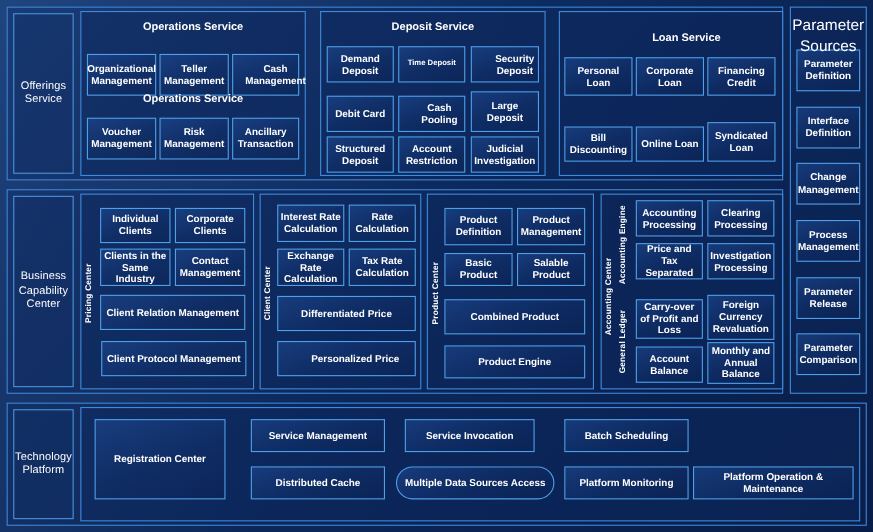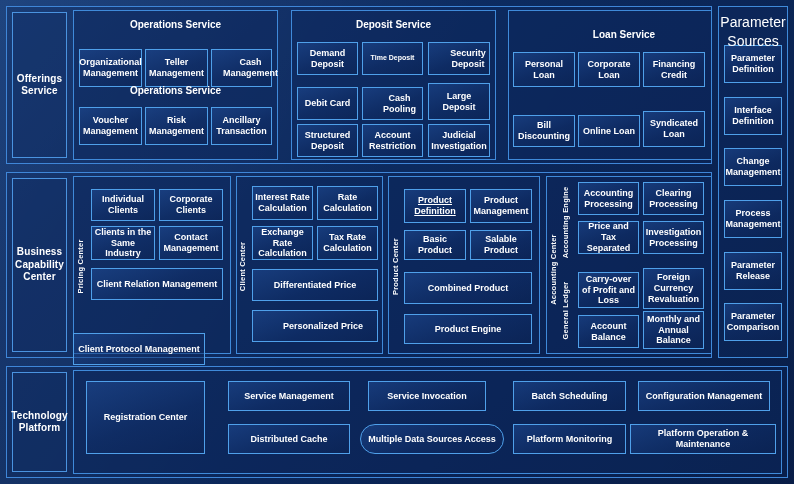--- a/index.html
+++ b/index.html
@@ -44,21 +44,21 @@
   .rail {
     position: absolute;
     border: 1px solid #4a93e0;
     box-sizing: border-box;
     display: flex;
     align-items: center;
     justify-content: center;
     text-align: center;
     color: #ffffff;
     font-size: 10px;
-    font-weight: bold;
+    font-weight: normal;
     line-height: 1.25;
     letter-spacing: .1px;
     background: rgba(16,45,100,0.35);
     z-index: 2;
   }
 
   
   .panel {
     position: absolute;
     border: 1px solid #3f8ada;
@@ -196,38 +196,38 @@
 
   <div class="panel" style="left:73px; top:176px; width:158px; height:178px;"></div>
   <div class="vlabel" style="left:74px; top:236px; width:12px; height:60px;">
     <span>Pricing Center</span>
   </div>
   <div class="box" style="left:91px; top:189px; width:64px; height:32px;">Individual Clients</div>
   <div class="box" style="left:159px; top:189px; width:64px; height:32px;">Corporate Clients</div>
   <div class="box" style="left:91px; top:226px; width:64px; height:34px;">Clients in the Same Industry</div>
   <div class="box" style="left:159px; top:226px; width:64px; height:34px;">Contact Management</div>
   <div class="box" style="left:91px; top:268px; width:132px; height:32px;">Client Relation Management</div>
-  <div class="box" style="left:73px; top:310px; width:132px; height:32px;margin-top:23px;">Client Protocol Management</div>
+  <div class="box" style="left:92px; top:310px; width:132px; height:32px;">Client Protocol Management</div>
 
   <div class="panel" style="left:236px; top:176px; width:147px; height:178px;"></div>
   <div class="vlabel" style="left:237px; top:236px; width:12px; height:60px;">
     <span>Client Center</span>
   </div>
   <div class="box" style="left:252px; top:186px; width:61px; height:34px;">Interest Rate Calculation</div>
   <div class="box" style="left:317px; top:186px; width:61px; height:34px;">Rate Calculation</div>
   <div class="box" style="left:252px; top:226px; width:61px; height:34px;">Exchange Rate Calculation</div>
   <div class="box" style="left:317px; top:226px; width:61px; height:34px;">Tax Rate Calculation</div>
   <div class="box" style="left:252px; top:269px; width:126px; height:32px;">Differentiated Price</div>
   <div class="box" style="left:252px; top:310px; width:126px; height:32px;padding-left:18px;">Personalized Price</div>
 
   <div class="panel" style="left:388px; top:176px; width:152px; height:178px;"></div>
   <div class="vlabel" style="left:389px; top:236px; width:12px; height:60px;">
     <span>Product Center</span>
   </div>
-  <div class="box" style="left:404px; top:189px; width:62px; height:34px;text-decoration:underline;">Product Definition</div>
+  <div class="box" style="left:404px; top:189px; width:62px; height:34px;">Product Definition</div>
   <div class="box" style="left:470px; top:189px; width:62px; height:34px;">Product Management</div>
   <div class="box" style="left:404px; top:230px; width:62px; height:30px;">Basic Product</div>
   <div class="box" style="left:470px; top:230px; width:62px; height:30px;">Salable Product</div>
   <div class="box" style="left:404px; top:272px; width:128px; height:32px;">Combined Product</div>
   <div class="box" style="left:404px; top:314px; width:128px; height:30px;">Product Engine</div>
 
   <div class="panel" style="left:546px; top:176px; width:166px; height:178px;"></div>
   <div class="vlabel" style="left:547px; top:236px; width:12px; height:66px;">
     <span>Accounting Center</span>
   </div>
@@ -253,21 +253,20 @@
     <span>Technology Platform</span>
   </div>
 
   <div class="panel" style="left:73px; top:370px; width:709px; height:104px;"></div>
 
   <div class="box" style="left:86px; top:381px; width:119px; height:73px;">Registration Center</div>
 
   <div class="box" style="left:228px; top:381px; width:122px; height:30px;">Service Management</div>
   <div class="box" style="left:368px; top:381px; width:118px; height:30px;">Service Invocation</div>
   <div class="box" style="left:513px; top:381px; width:113px; height:30px;">Batch Scheduling</div>
-  <div class="box" style="left:638px; top:381px; width:132px; height:30px;">Configuration Management</div>
 
   <div class="box" style="left:228px; top:424px; width:122px; height:30px;">Distributed Cache</div>
   <div class="box" style="left:360px; top:424px; width:144px; height:30px;border-radius:15px;">Multiple Data Sources Access</div>
   <div class="box" style="left:513px; top:424px; width:113px; height:30px;">Platform Monitoring</div>
   <div class="box" style="left:630px; top:424px; width:146px; height:30px;">Platform Operation &amp; Maintenance</div>
 
   <div class="panel" style="left:718px; top:6px; width:70px; height:352px;"></div>
   <div class="side-title" style="left:718px; top:13px; width:70px;">
     <div>Parameter</div>
     <div>Sources</div>

